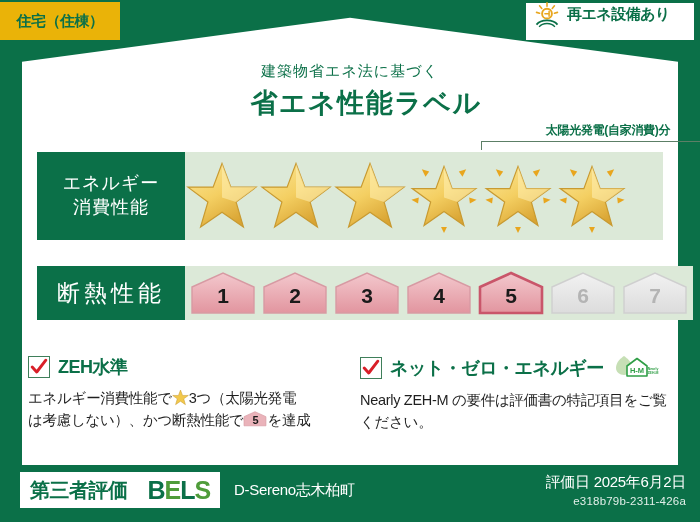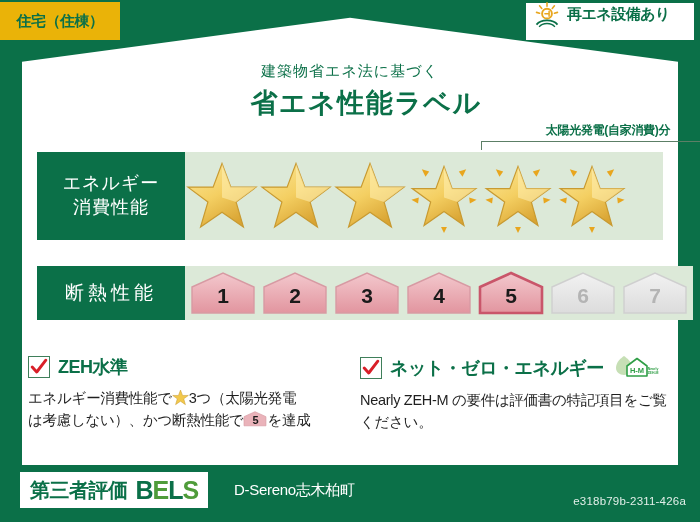--- a/index.html
+++ b/index.html
@@ -73,21 +73,21 @@
   #row-insul  { top: 266px; height: 54px; }
 
   .rate-label {
     width: 148px; flex: 0 0 148px;
     background: #0b7048; color: #ffffff;
     display: flex; flex-direction: column;
     align-items: center; justify-content: center;
     font-weight: normal; letter-spacing: 1px;
   }
   #row-energy .rate-label { font-size: 18px; line-height: 1.32; }
-  #row-insul  .rate-label { font-size: 19px; letter-spacing: 4px; }
+  #row-insul  .rate-label { font-size: 23px; letter-spacing: 4px; }
 
   .rate-track {
     flex: 1 1 auto;
     background: #dce9d8;
     position: relative;
     display: flex; align-items: center;
   }
   #energy-track { }
   #insul-track  { padding-left: 4px; }
 
@@ -157,21 +157,21 @@
   .inline-house b {
     position: absolute; inset: 0; z-index: 2;
     font-size: 11px; color: #1a1a1a; line-height: 19px; text-align: center;
   }
 
   
   #footer { position: absolute; left: 0; bottom: 0; width: 700px; height: 58px; }
   #bels-chip {
     position: absolute; left: 20px; top: 8px;
     height: 36px; background: #ffffff;
-    display: flex; align-items: center; padding: 0 10px; gap: 8px;
+    display: flex; align-items: center; padding: 0 10px; gap: 20px;
   }
   #bels-chip .jp { color: #0b7048; font-size: 20px; font-weight: bold; letter-spacing: -0.5px; }
   #bels-chip .bels {
     font-size: 25px; font-weight: bold; letter-spacing: -1px;
     font-family: "Liberation Sans", sans-serif;
   }
   #bels-chip .bels .b1 { color: #0b7048; }
   #bels-chip .bels .b2 { color: #4f9c3a; }
   #bels-chip .bels .b3 { color: #0b7048; }
   #bels-chip .bels .b4 { color: #4f9c3a; }
@@ -412,16 +412,17 @@
     </div>
     <div class="crit-body">Nearly ZEH-M の要件は評価書の特記項目をご覧ください。</div>
   </div>
 
   <div id="footer">
     <div id="bels-chip">
       <span class="jp">第三者評価</span>
       <span class="bels"><span class="b1">B</span><span class="b2">E</span><span class="b3">L</span><span class="b4">S</span></span>
     </div>
     <div id="bldg-name">D-Sereno志木柏町</div>
+    <div id="eval-date"><span>評価日</span> <span>2025年6月2日</span></div>
     <div id="eval-id">e318b79b-2311-426a</div>
   </div>
 
 </div>
 
 </body></html>

